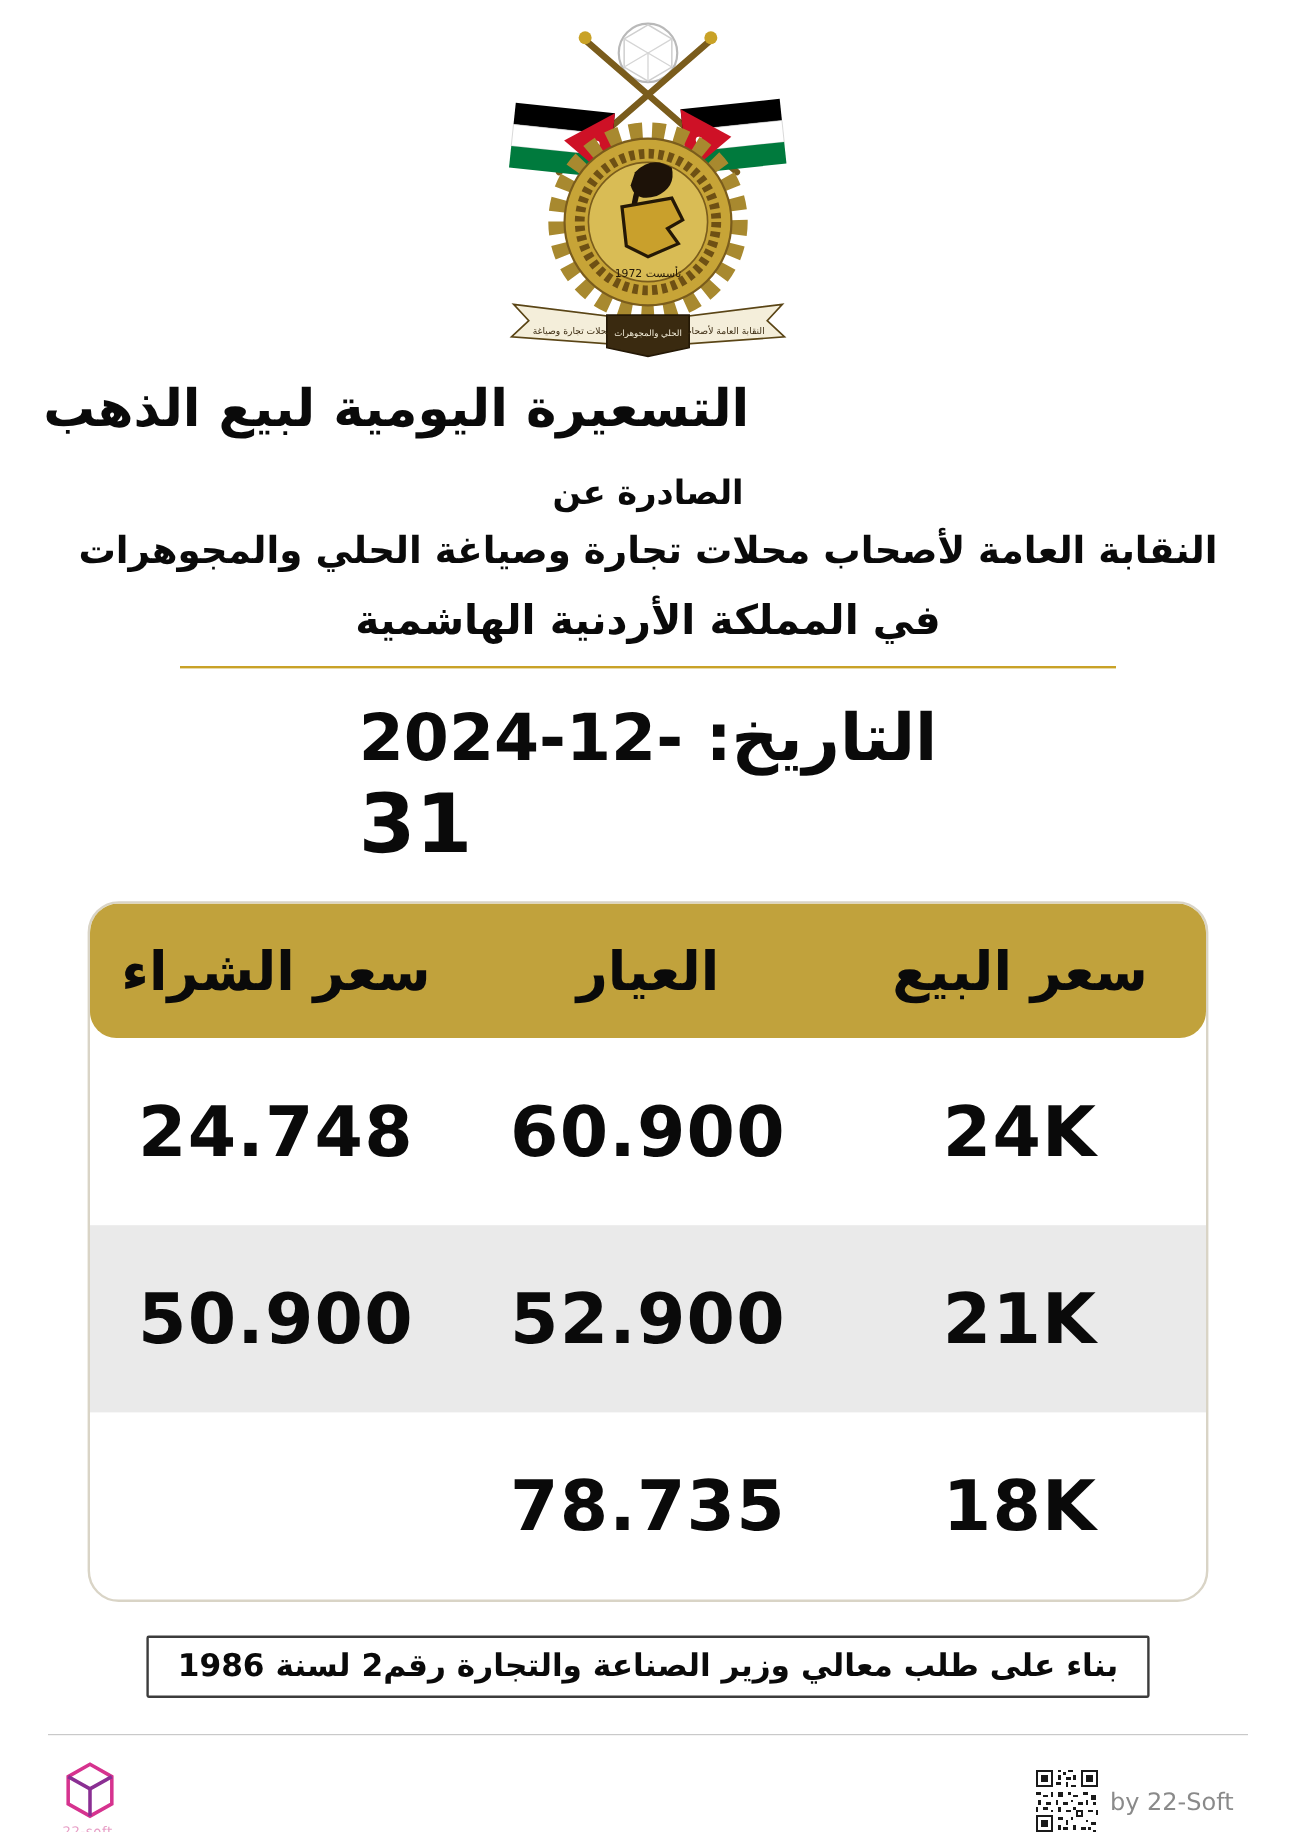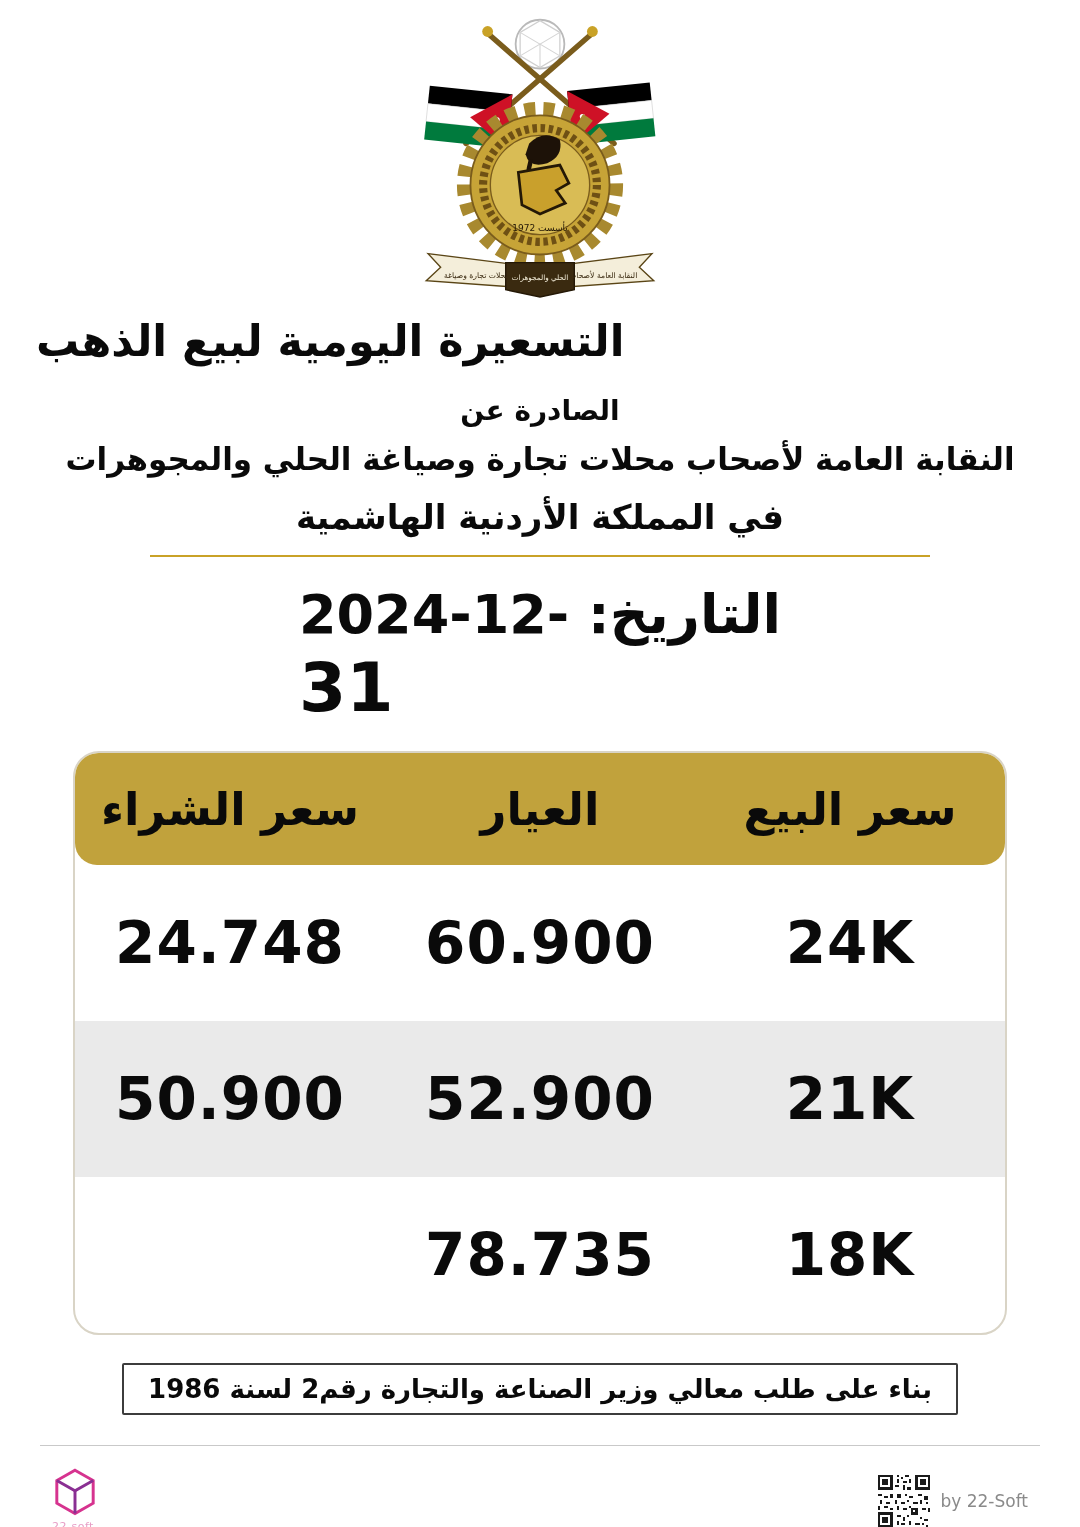--- a/index.html
+++ b/index.html
@@ -41,21 +41,21 @@
   }
   
   .divider{height:1px;background:#c9c9c9;margin:30px 40px 0;}
   .footer{
     direction:ltr;display:flex;justify-content:space-between;align-items:center;
     padding:22px 52px 0 52px;
   }
   .brand{display:flex;flex-direction:column;align-items:flex-start;}
   .brand-caption{font-size:11px;color:#e79ec6;margin-top:2px;letter-spacing:0.5px;}
   .credit{display:flex;align-items:center;gap:10px;}
-  .credit-text{font-size:17px;color:#8a8a8a;}
+  .credit-text{font-size:20px;color:#8a8a8a;}
 </style>
 </head>
 <body>
 
 <div class="page">
 
   <div class="emblem">
     <svg width="272" height="298" viewBox="0 0 300 330">
 
       <g>

